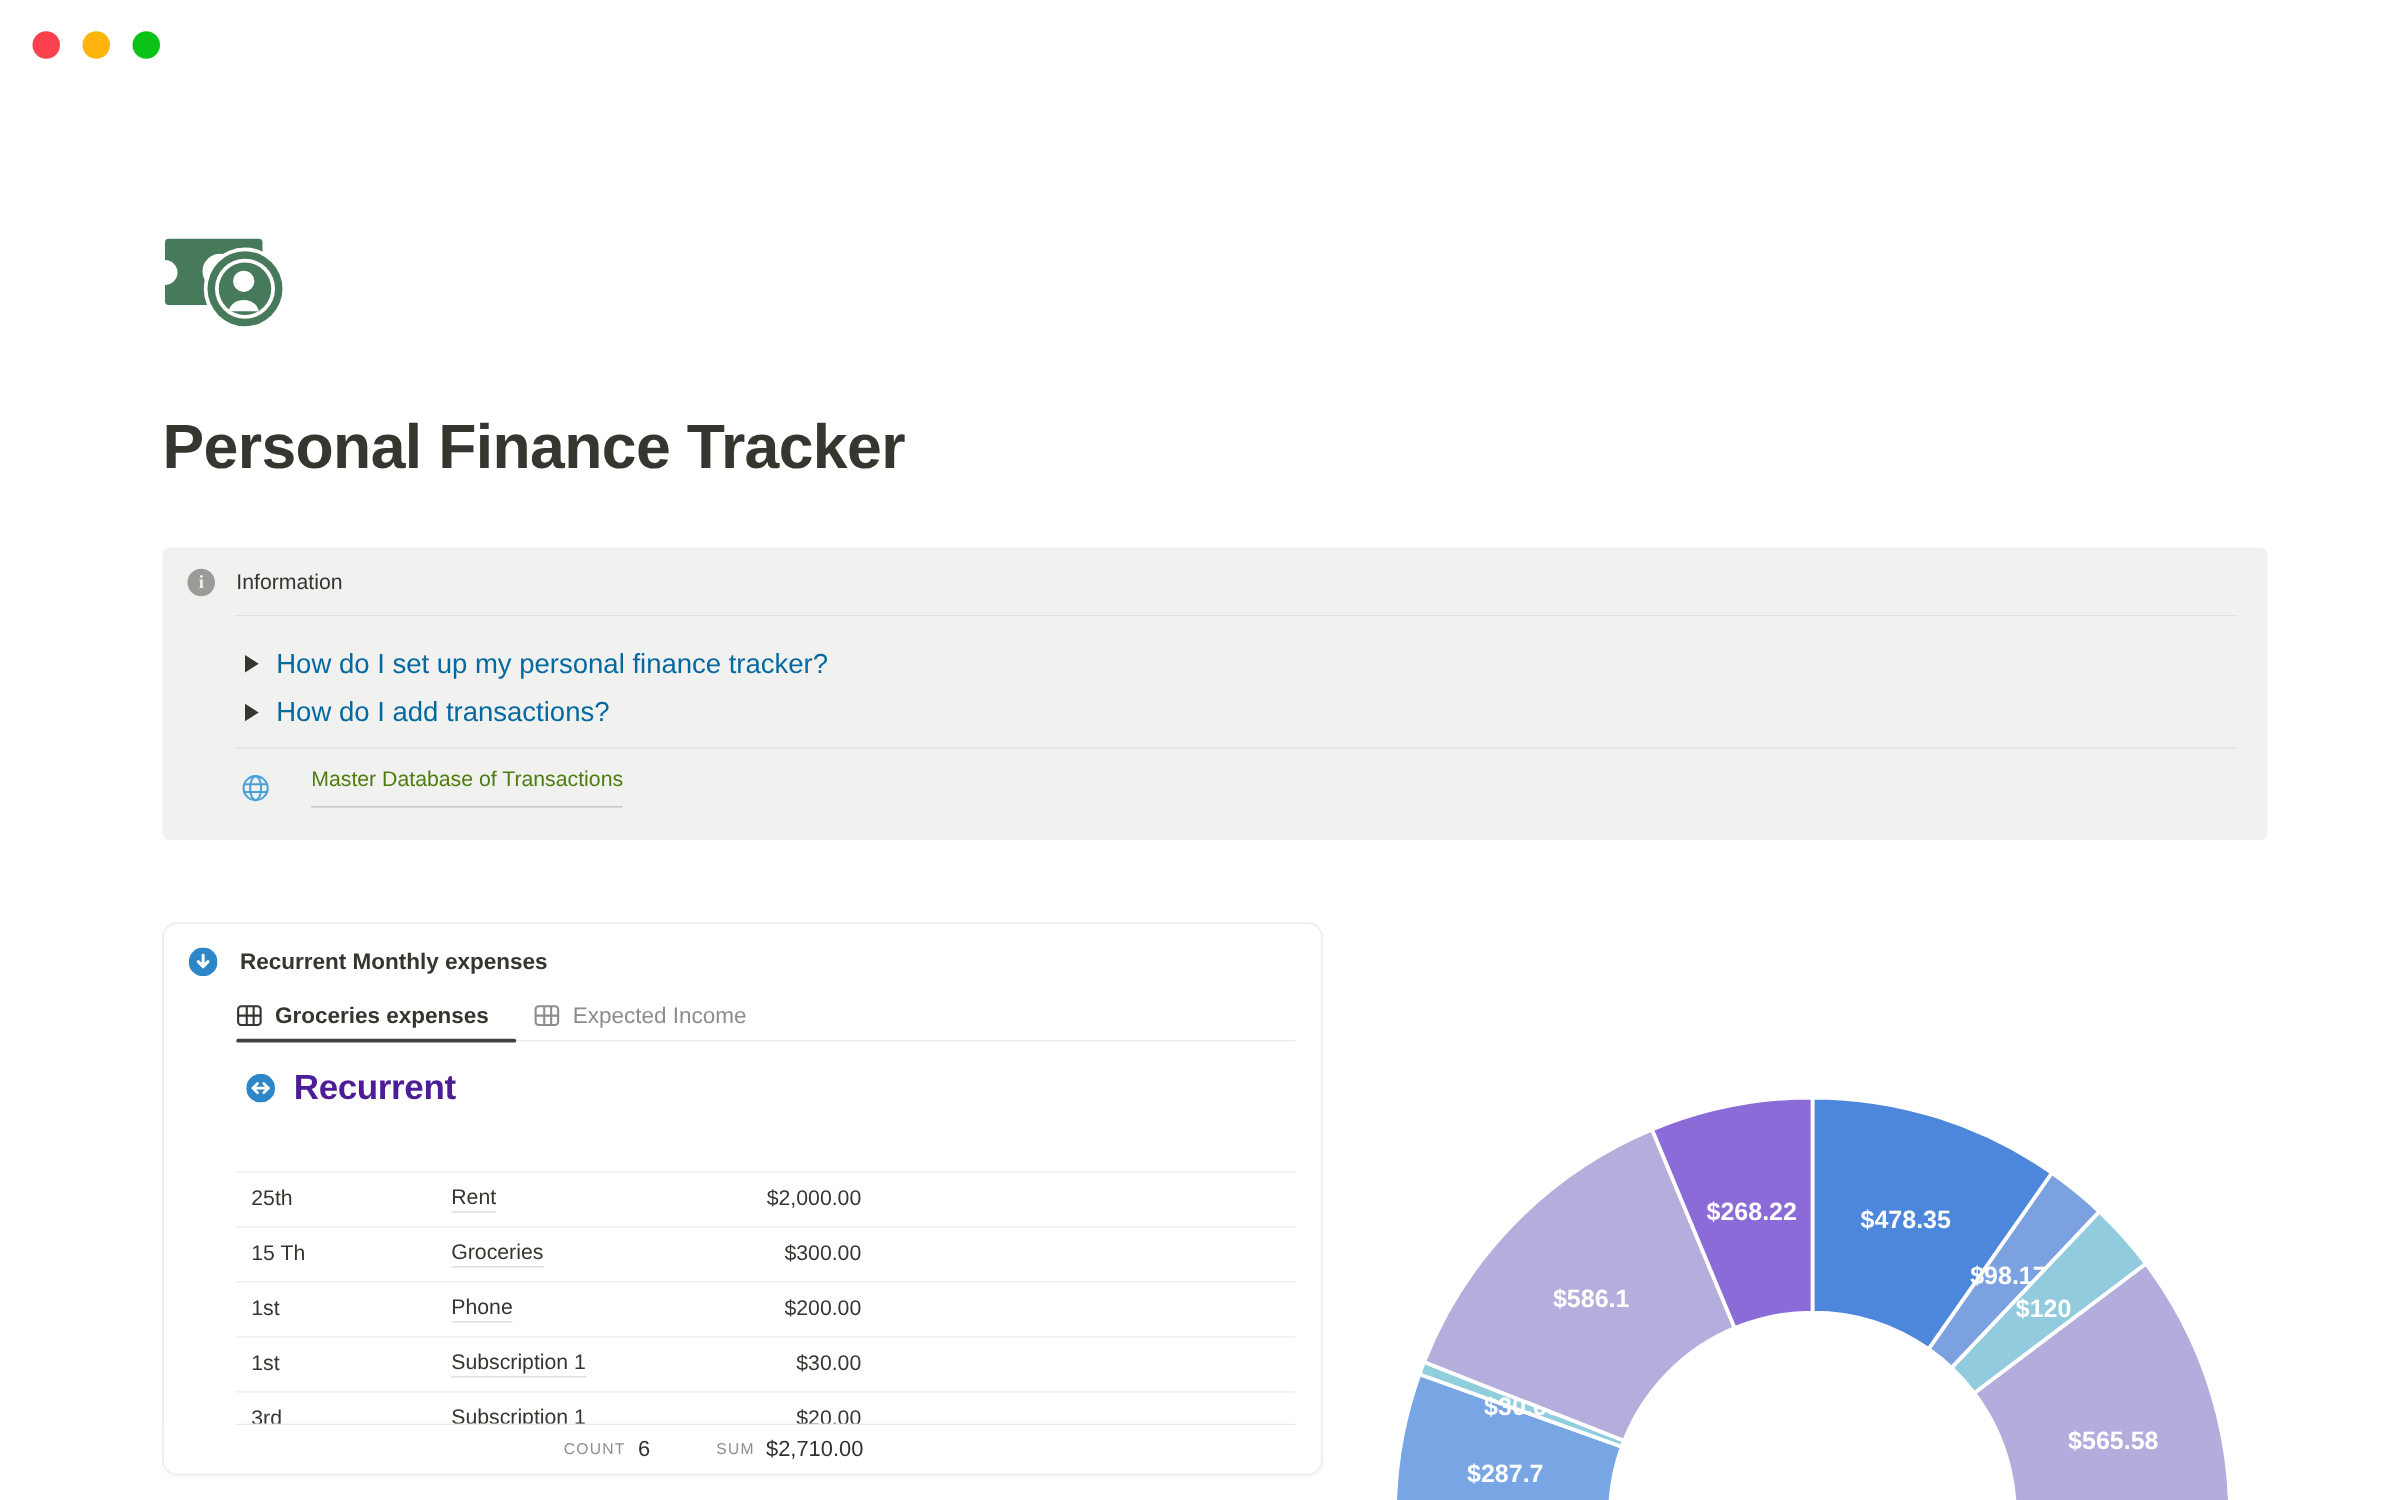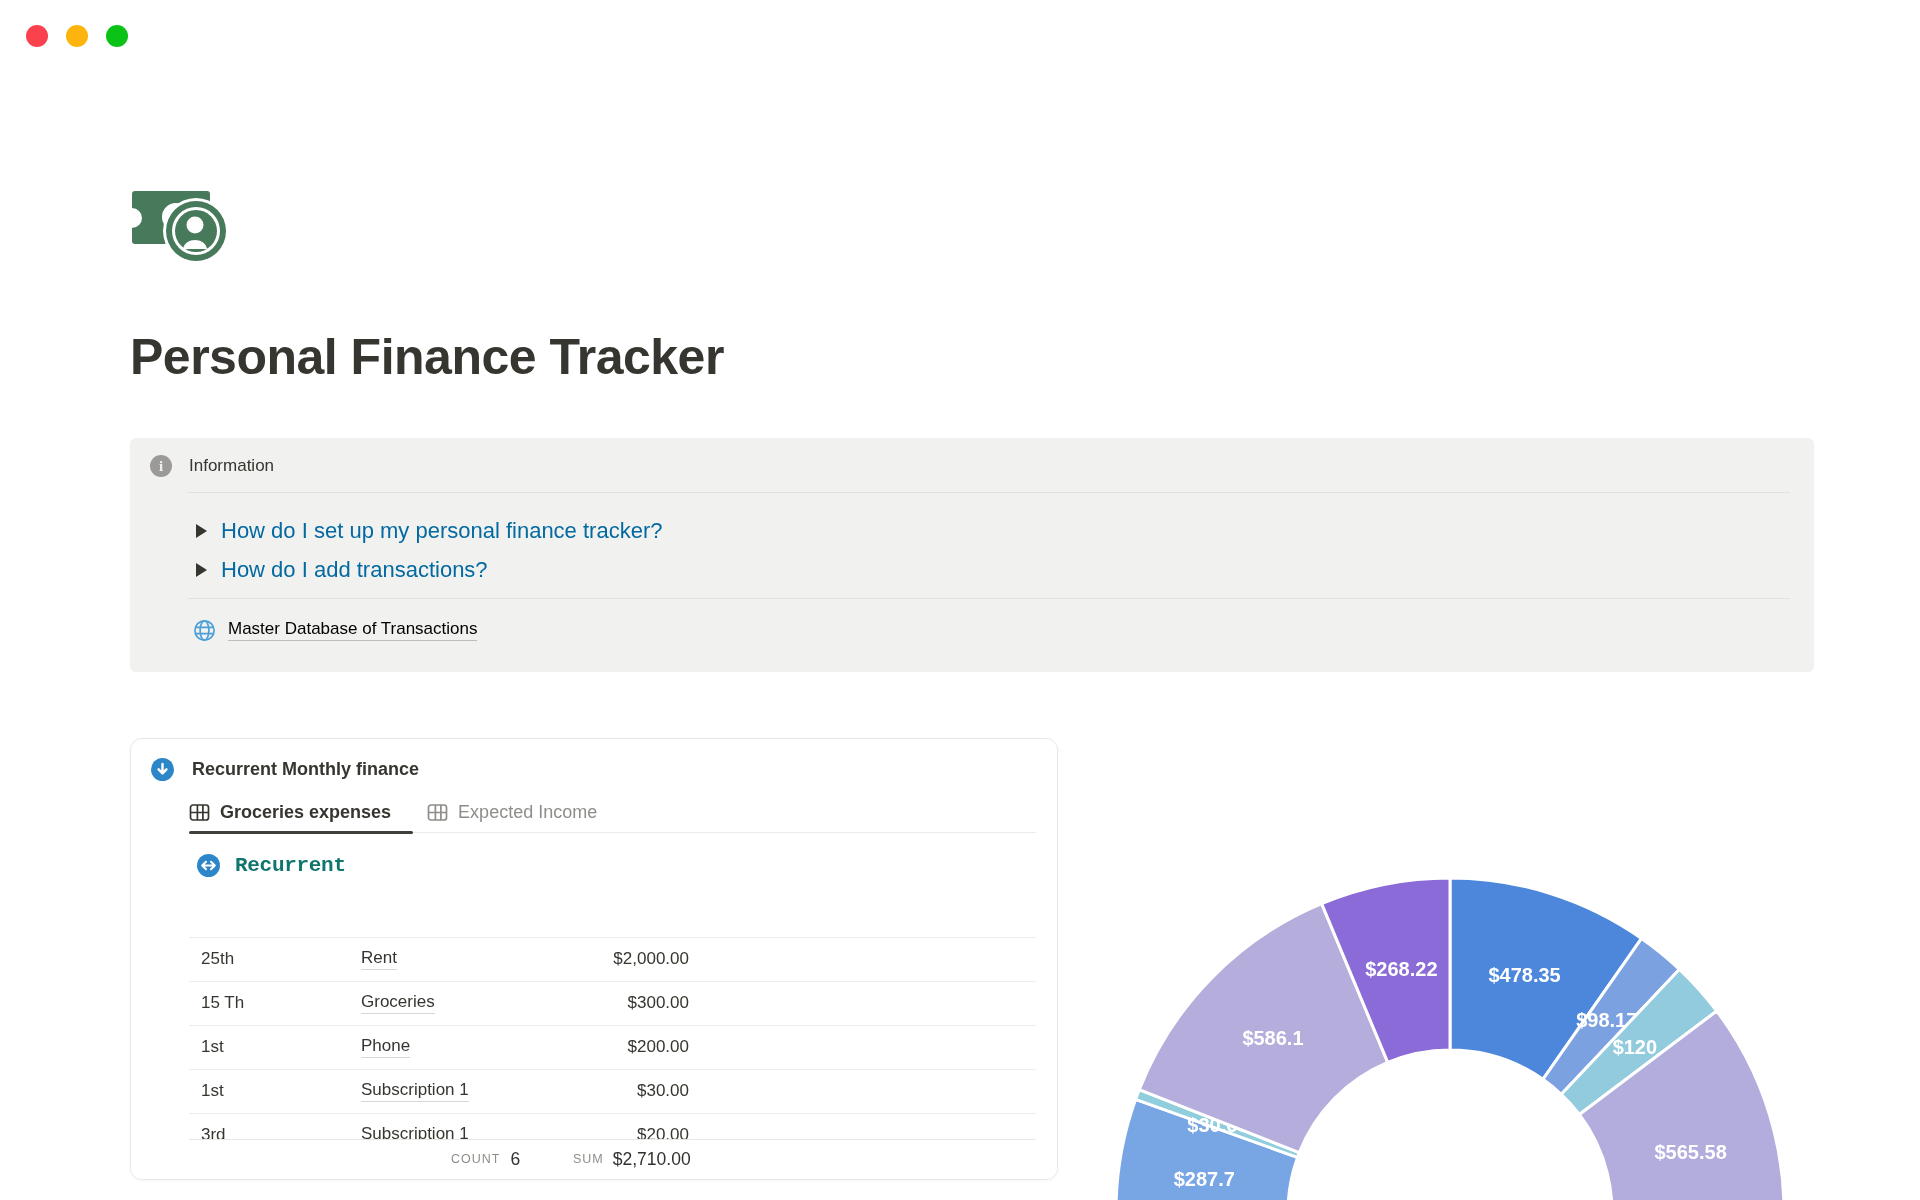--- a/index.html
+++ b/index.html
@@ -24,36 +24,36 @@
   .callout{left:130px;top:438px;width:1684px;height:234px;background:#F1F1EF;border-radius:6px;}
   .callout-header{left:20px;top:17px;display:flex;align-items:center;gap:17px;}
   .info-circle{width:22px;height:22px;border-radius:50%;background:#9B9A97;color:#F1F1EF;
     display:flex;align-items:center;justify-content:center;font-size:15px;font-weight:700;font-family:"Liberation Serif","DejaVu Serif",serif;}
   .callout-title{font-size:17px;color:#37352F;}
   .callout-div{left:58px;right:24px;height:1px;background:#E2E1DE;}
   .toggle-row{left:66px;display:flex;align-items:center;gap:14px;height:26px;}
   .tri{width:0;height:0;border-left:11px solid #37352F;border-top:7px solid transparent;border-bottom:7px solid transparent;}
   .toggle-label{font-size:22px;color:#0369a1;}
   .db-link-row{left:63px;display:flex;align-items:center;gap:12px;height:26px;}
-  .db-link{font-size:17px;font-weight:500;color:#000000;border-bottom:1.5px solid rgba(55,53,47,0.28);padding-bottom:1px;cursor:pointer;}
+  .db-link{font-size:17px;font-weight:500;color:#4d7c0f;border-bottom:1.5px solid rgba(55,53,47,0.28);padding-bottom:11px;cursor:pointer;margin-left:21px;}
 
   
   .card{left:130px;top:738px;width:926px;height:440px;background:#fff;border:1px solid #E8E8E6;
     border-radius:12px;box-shadow:0 1px 3px rgba(15,15,15,0.04);overflow:hidden;}
   .card-header{left:20px;top:19px;display:flex;align-items:center;gap:18px;}
   .blue-circle{width:23px;height:23px;}
   .card-title{font-size:18px;font-weight:600;color:#37352F;}
   .tabs{left:58px;top:57px;display:flex;align-items:center;gap:36px;height:32px;}
   .tab{display:flex;align-items:center;gap:10px;cursor:pointer;}
   .tab-label-active{font-size:18px;font-weight:600;color:#37352F;}
   .tab-label-inactive{font-size:18px;font-weight:500;color:#8F8D89;}
   .tabs-line{left:58px;top:93px;width:847px;height:1px;background:#ECEBE9;}
   .tabs-active-line{left:58px;top:91.5px;width:224px;height:3px;background:#41403D;border-radius:2px;}
   .section-header{left:66px;top:115px;display:flex;align-items:center;gap:15px;}
-  .section-title{font-size:21px;font-weight:700;color:#0f766e;letter-spacing:-0.3px;font-family:Liberation Mono, monospace;}
+  .section-title{font-size:28px;font-weight:700;color:#4c1d95;letter-spacing:-0.3px;}
 
   .col-header{top:160px;height:38px;}
   .col{position:absolute;display:flex;align-items:center;gap:9px;color:#8A8884;font-size:17px;}
   .col-icon-glyph{font-size:16px;color:#9C9A96;}
   .t-border{left:58px;width:847px;height:1px;background:#EDECE9;position:absolute;}
   .trow{left:58px;width:847px;height:44px;position:absolute;}
   .cell-due{position:absolute;left:12px;top:0;height:44px;display:flex;align-items:center;font-size:17px;color:#37352F;}
   .cell-name{position:absolute;left:172px;top:0;height:44px;display:flex;align-items:center;}
   .cell-name span{font-size:17px;font-weight:500;color:#37352F;border-bottom:1.5px solid #D9D7D2;padding-bottom:1px;}
   .cell-amount{position:absolute;left:340px;width:160px;top:0;height:44px;display:flex;align-items:center;justify-content:flex-end;font-size:17px;color:#37352F;}
@@ -121,21 +121,21 @@
   </div>
 </div>
 
 <div class="abs card">
 
   <div class="abs card-header">
     <svg class="blue-circle" viewBox="0 0 23 23">
       <circle cx="11.5" cy="11.5" r="11.5" fill="#2D86C8"></circle>
       <path d="M11.5 6 v9 M7.6 11.3 L11.5 15.3 L15.4 11.3" fill="none" stroke="#ffffff" stroke-width="2.4" stroke-linecap="round" stroke-linejoin="round"></path>
     </svg>
-    <span class="card-title">Recurrent Monthly finance</span>
+    <span class="card-title">Recurrent Monthly expenses</span>
   </div>
 
   <div class="abs tabs">
     <div class="tab">
       <svg width="21" height="19" viewBox="0 0 21 19">
         <g fill="none" stroke="#37352F" stroke-width="1.7">
           <rect x="1.5" y="2" width="18" height="15" rx="2.5"></rect>
           <path d="M1.5 9.5 H19.5 M8.4 2 V17 M13.9 2 V17"></path>
         </g>
       </svg>

